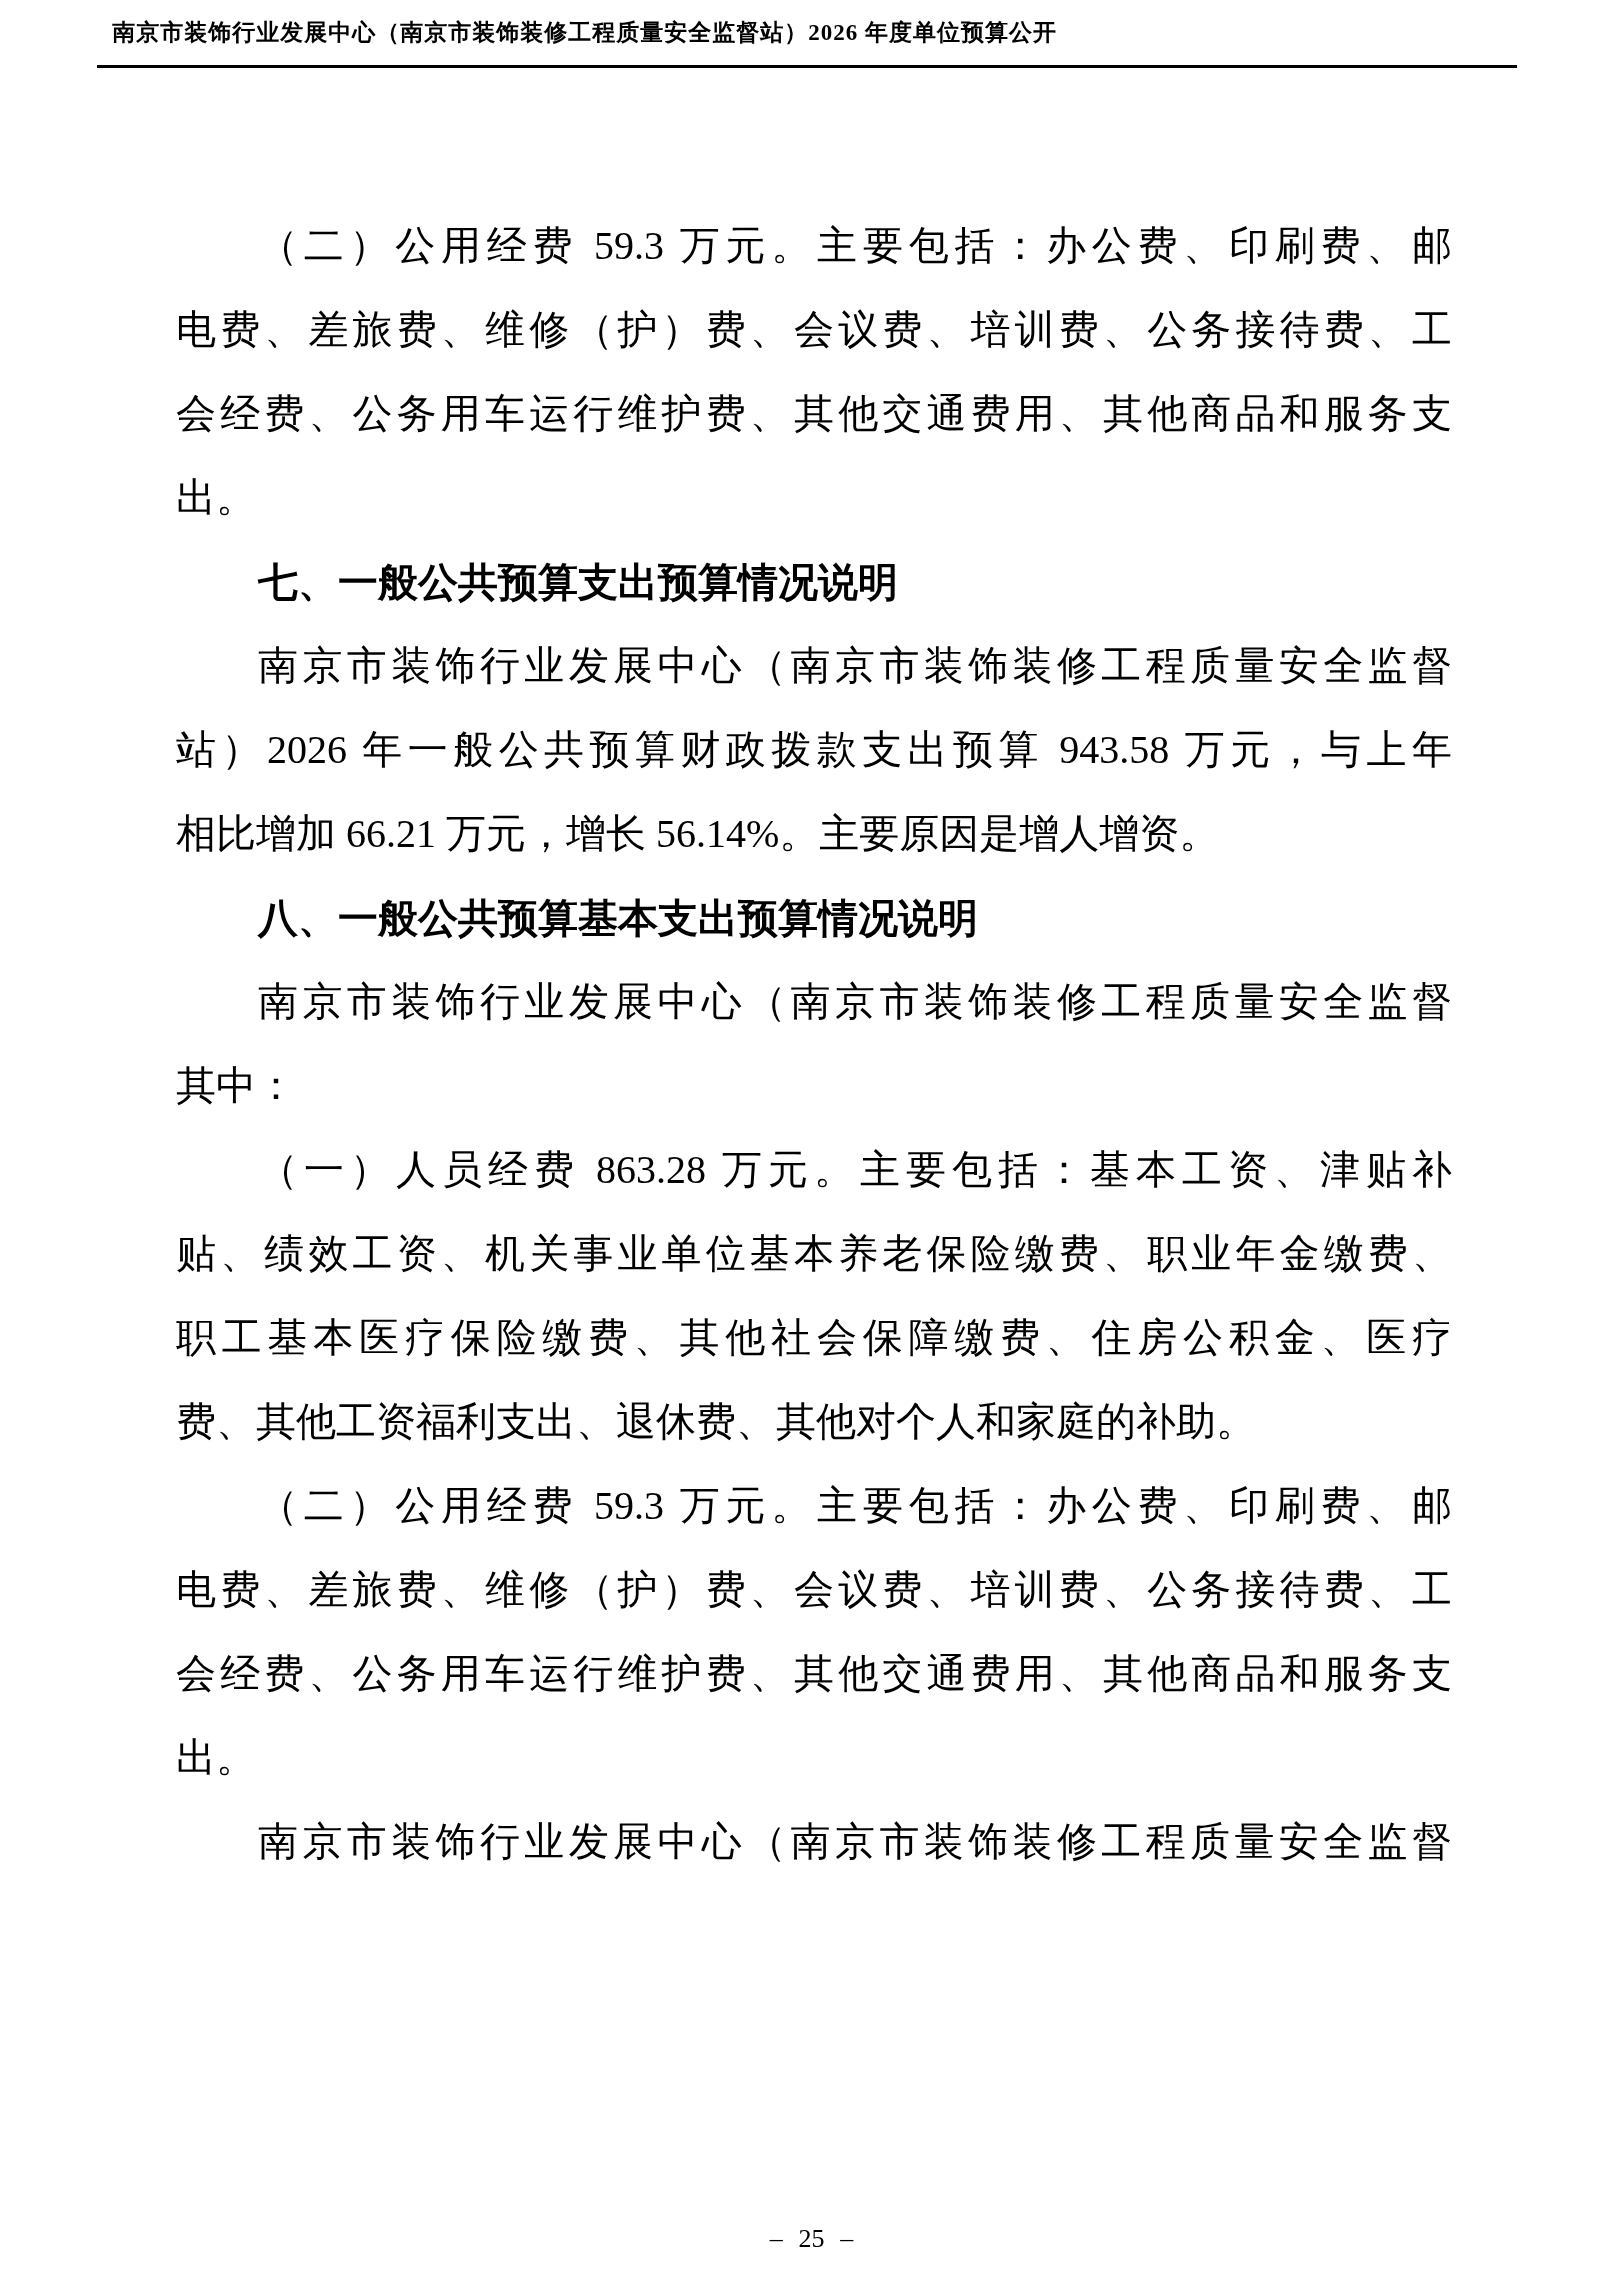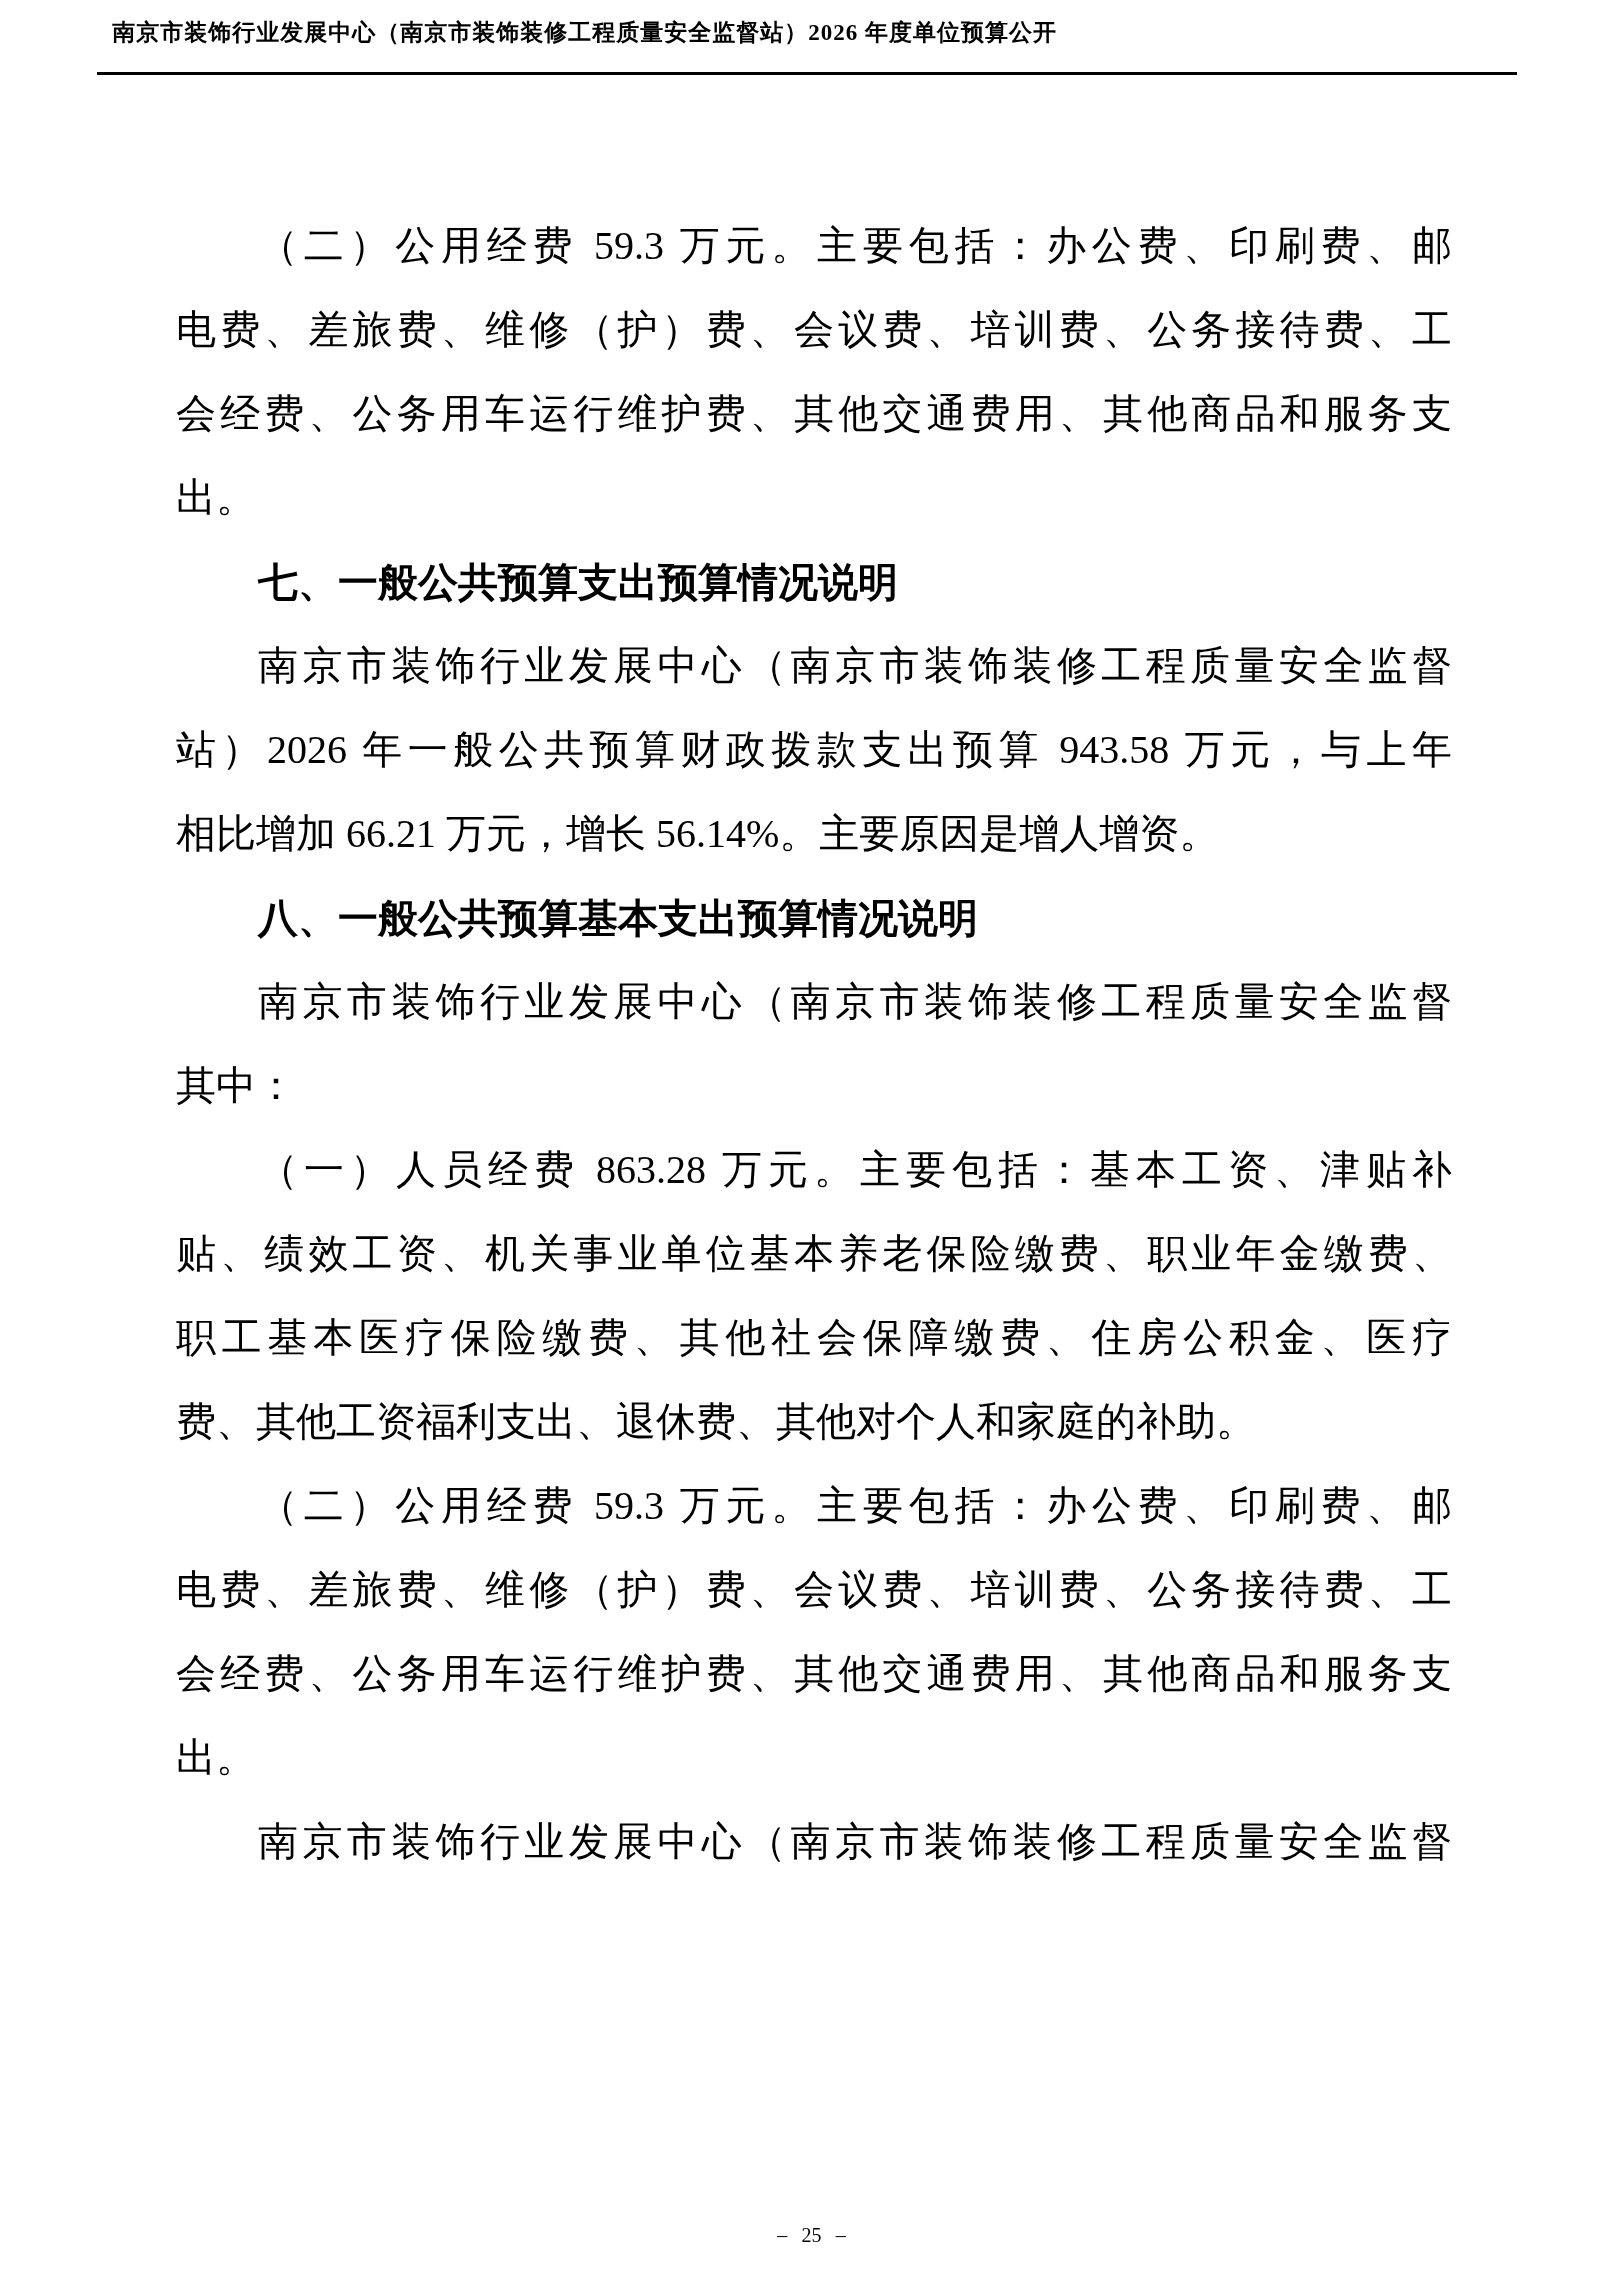--- a/index.html
+++ b/index.html
@@ -15,21 +15,21 @@
     color: #000000;
     overflow: hidden;
     font-family: "Liberation Serif", serif;
   }
   .doc-header {
     position: absolute;
     left: 97px;
     top: 18.4px;
     width: 1420px;
     border-bottom: 3.1px solid #000000;
-    padding-bottom: 24px;
+    padding-bottom: 17px;
   }
   .doc-header-text {
     font-family: "Liberation Serif", serif;
     font-weight: bold;
     font-size: 23px;
     line-height: 30px;
     padding-left: 15.3px;
     letter-spacing: 1px;
   }
   .doc-body {
@@ -56,21 +56,21 @@
   .fill {
     text-align: justify;
     text-align-last: justify;
   }
   .page-number {
     position: absolute;
     top: 2224px;
     left: 0;
     width: 100%;
     text-align: center;
-    font-size: 20px;
+    font-size: 26px;
     font-family: "Liberation Serif", serif;
     word-spacing: 9.2px;
   }
 </style>
 </head>
 <body>
 
 <div class="page">
   <div class="doc-header">
     <div class="doc-header-text">南京市装饰行业发展中心（南京市装饰装修工程质量安全监督站）2026 年度单位预算公开</div>

